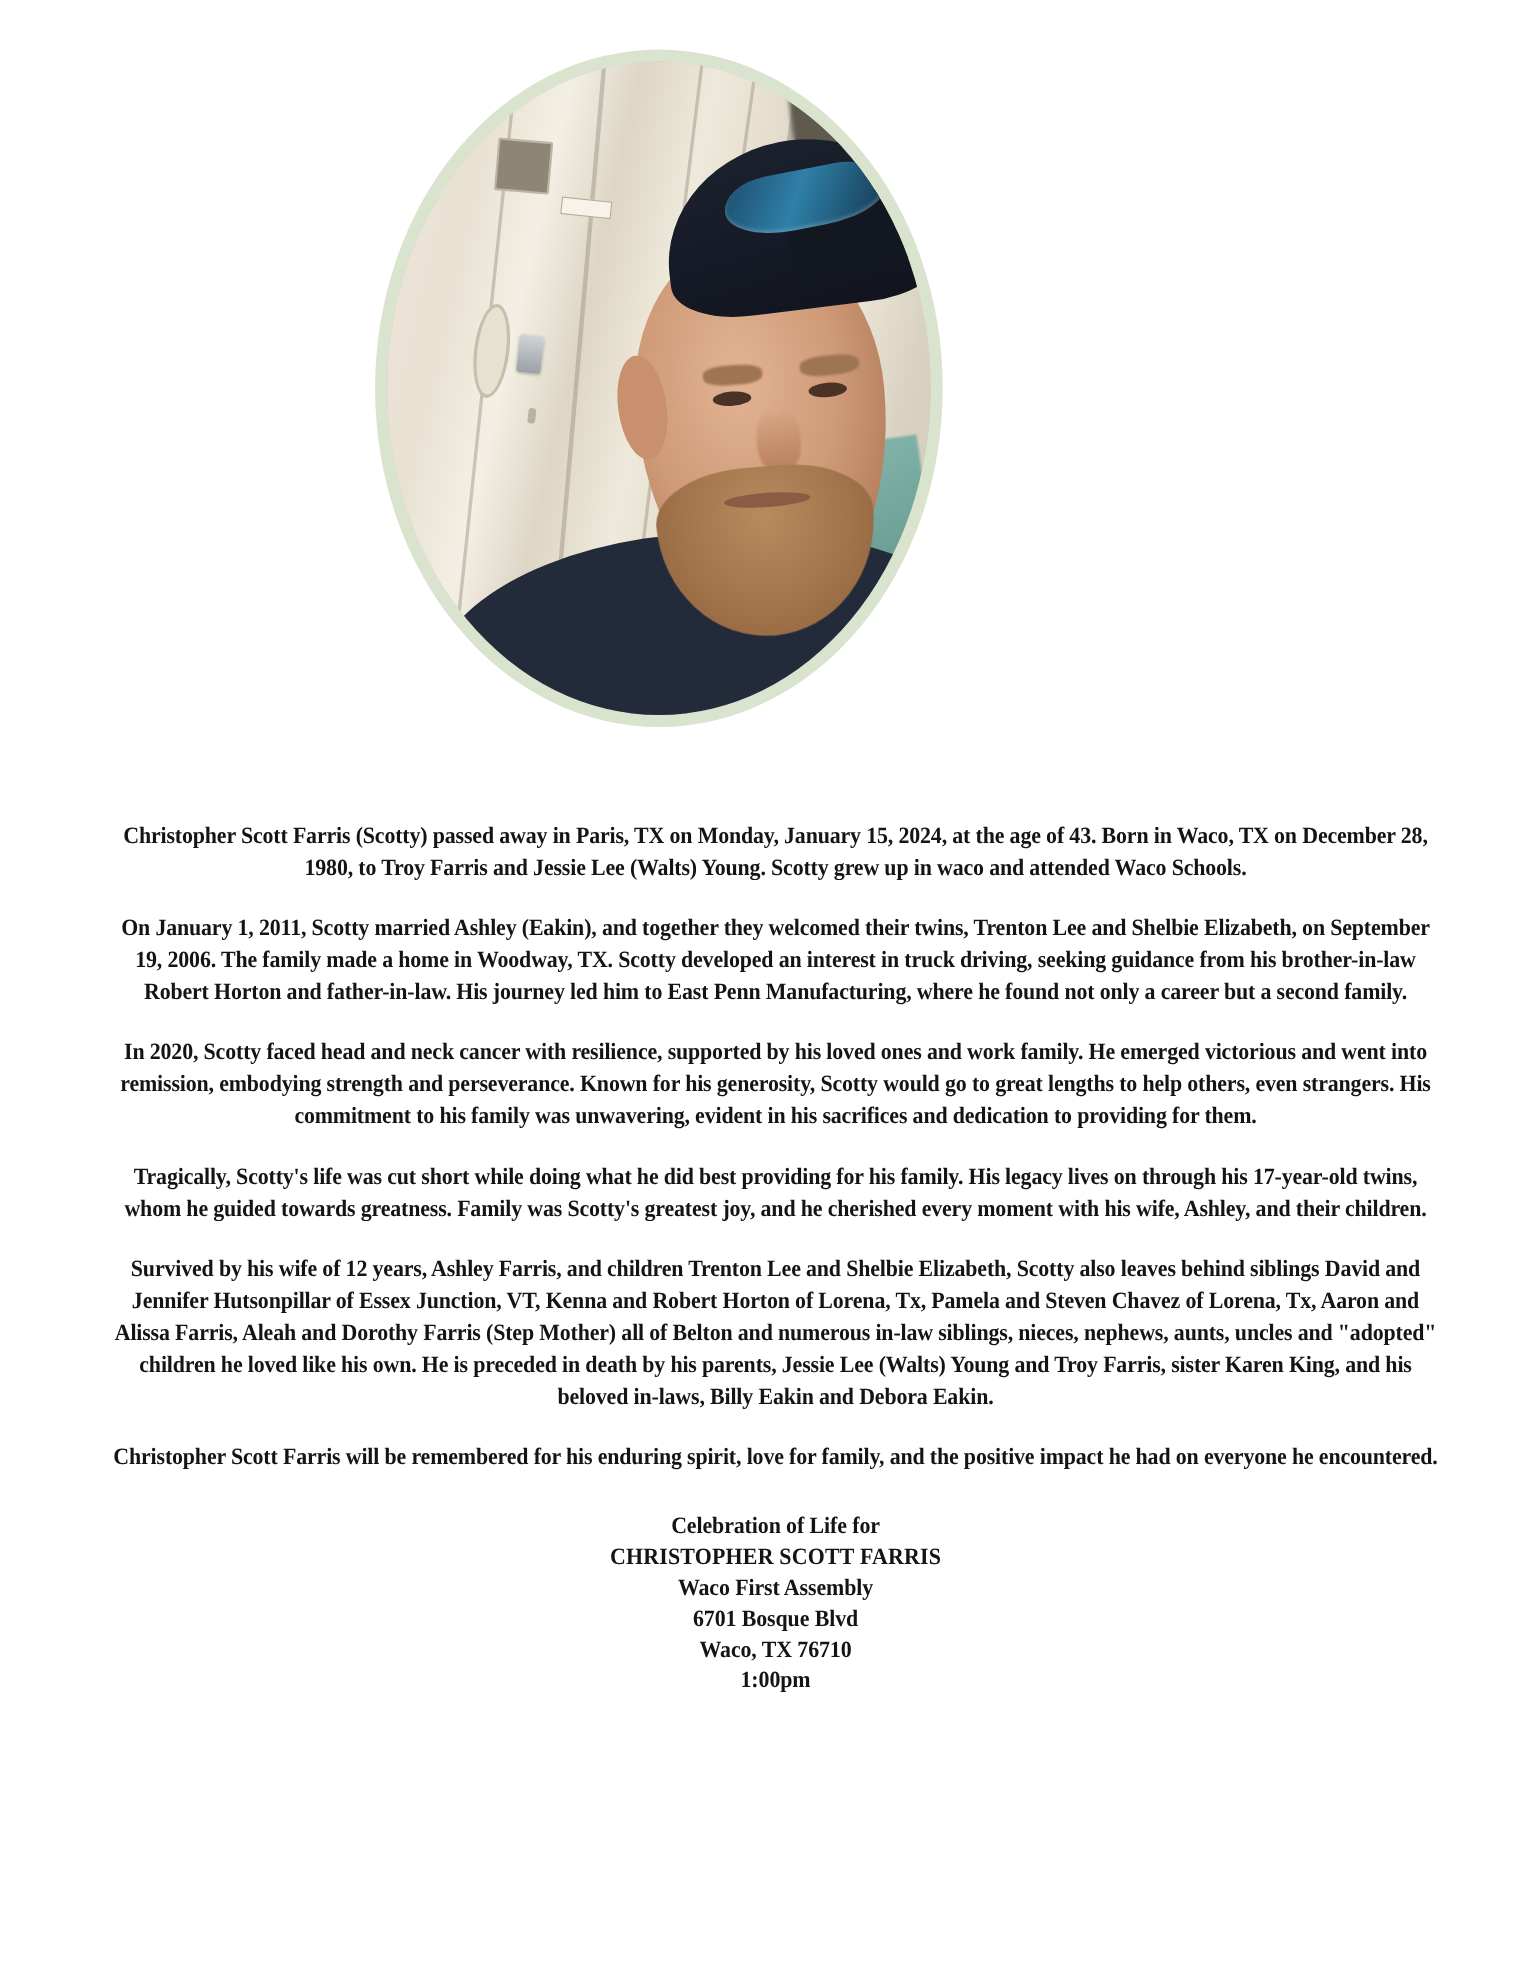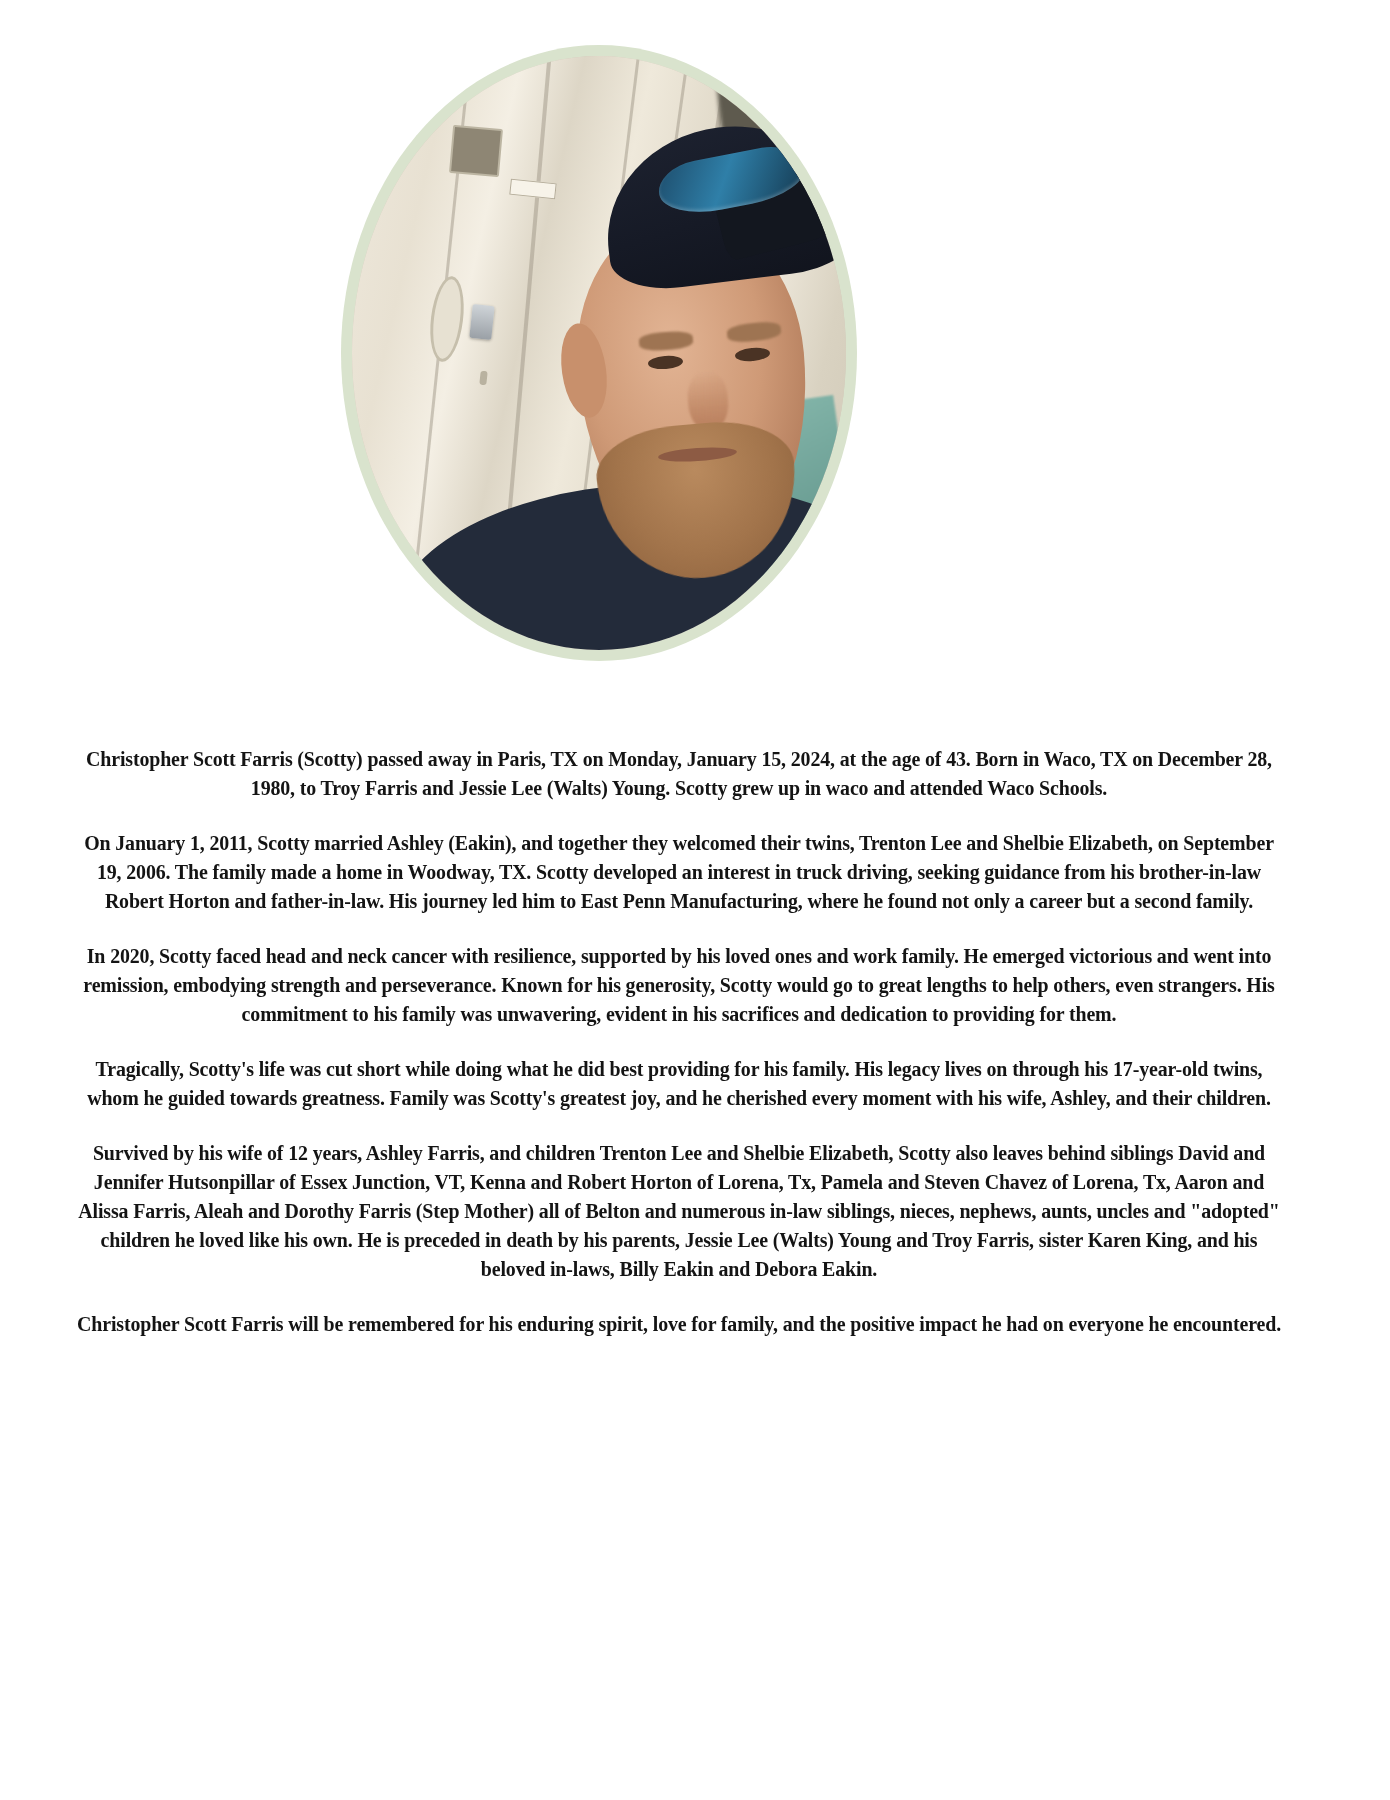--- a/index.html
+++ b/index.html
@@ -298,21 +298,21 @@
     height: 9%;
     background: linear-gradient(120deg,#1d4c6b 0%,#2f7fa8 45%,#14384f 100%);
     border-radius: 28% 28% 40% 40% / 50%;
     transform: rotate(-11deg);
     box-shadow: inset 0 -2px 4px rgba(255,255,255,.22);
   }
 
   
   .content {
     position: absolute;
-    left: 34px;
+    left: 60px;
     top: 745px;
     width: 1290px;
   }
   .para {
     text-align: center;
     font-weight: 700;
     font-size: 21.2px;
     line-height: 29px;
     letter-spacing: -0.15px;
     margin: 0 0 26px 0;
@@ -382,15 +382,23 @@
   </div>
 
   <div class="content">
     <p class="para">Christopher Scott Farris (Scotty) passed away in Paris, TX on Monday, January 15, 2024, at the age of 43. Born in Waco, TX on December 28, 1980, to Troy Farris and Jessie Lee (Walts) Young. Scotty grew up in waco and attended Waco Schools.</p>
     <p class="para">On January 1, 2011, Scotty married Ashley (Eakin), and together they welcomed their twins, Trenton Lee and Shelbie Elizabeth, on September 19, 2006. The family made a home in Woodway, TX. Scotty developed an interest in truck driving, seeking guidance from his brother-in-law Robert Horton and father-in-law. His journey led him to East Penn Manufacturing, where he found not only a career but a second family.</p>
     <p class="para">In 2020, Scotty faced head and neck cancer with resilience, supported by his loved ones and work family. He emerged victorious and went into remission, embodying strength and perseverance. Known for his generosity, Scotty would go to great lengths to help others, even strangers. His commitment to his family was unwavering, evident in his sacrifices and dedication to providing for them.</p>
     <p class="para">Tragically, Scotty's life was cut short while doing what he did best providing for his family. His legacy lives on through his 17-year-old twins, whom he guided towards greatness. Family was Scotty's greatest joy, and he cherished every moment with his wife, Ashley, and their children.</p>
     <p class="para">Survived by his wife of 12 years, Ashley Farris, and children Trenton Lee and Shelbie Elizabeth, Scotty also leaves behind siblings David and Jennifer Hutsonpillar of Essex Junction, VT, Kenna and Robert Horton of Lorena, Tx, Pamela and Steven Chavez of Lorena, Tx, Aaron and Alissa Farris, Aleah and Dorothy Farris (Step Mother) all of Belton and numerous in-law siblings, nieces, nephews, aunts, uncles and "adopted" children he loved like his own. He is preceded in death by his parents, Jessie Lee (Walts) Young and Troy Farris, sister Karen King, and his beloved in-laws, Billy Eakin and Debora Eakin.</p>
     <p class="para">Christopher Scott Farris will be remembered for his enduring spirit, love for family, and the positive impact he had on everyone he encountered.</p>
 
+    <div class="closing">
+      <div class="closing-line">Celebration of Life for</div>
+      <div class="closing-line caps">CHRISTOPHER SCOTT FARRIS</div>
+      <div class="closing-line">Waco First Assembly</div>
+      <div class="closing-line">6701 Bosque Blvd</div>
+      <div class="closing-line">Waco, TX 76710</div>
+      <div class="closing-line">1:00pm</div>
+    </div>
   </div>
 
 </div>
 
 </body></html>

